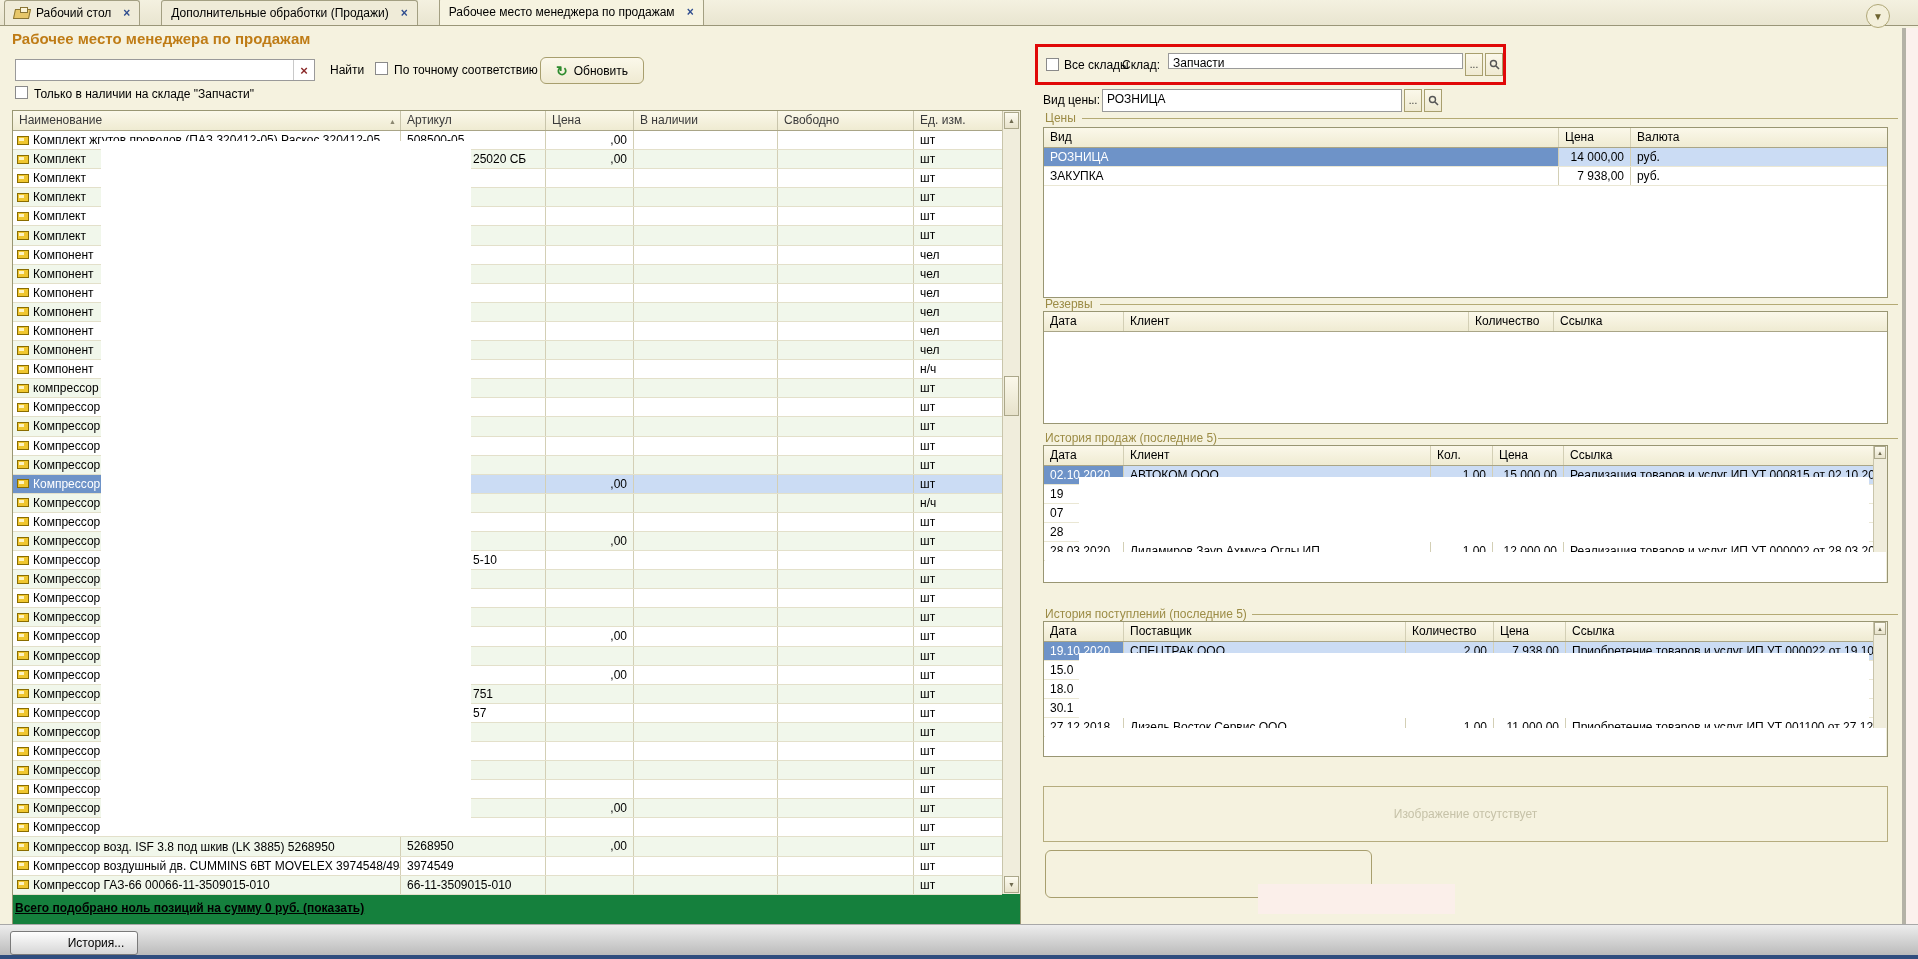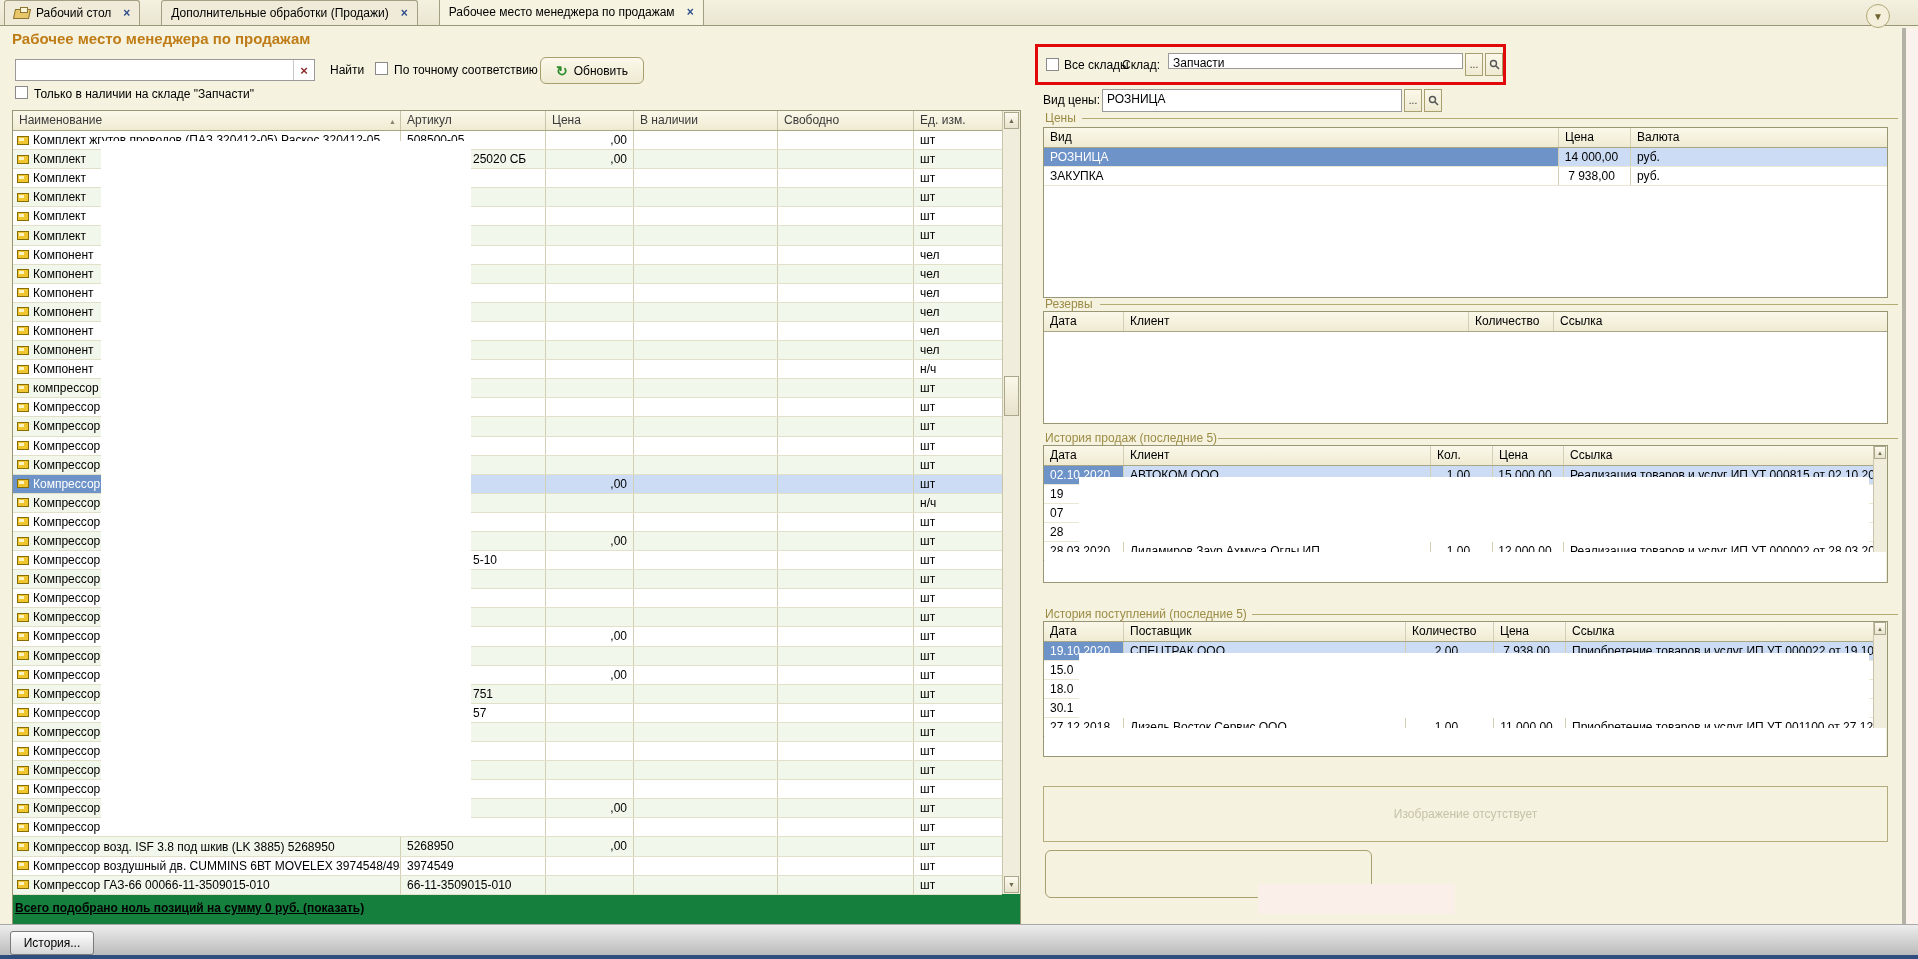--- a/index.html
+++ b/index.html
@@ -61,21 +61,21 @@
   .sbtn{position:absolute;left:1px;width:15px;height:17px;background:linear-gradient(#FDFBF0,#E7E2CB);
         border:1px solid #ABA78A;box-sizing:border-box;display:flex;align-items:center;justify-content:center;
         font-size:7px;color:#6E6A50;}
   #pthumb{position:absolute;left:1px;top:265px;width:15px;height:40px;background:linear-gradient(#FBF8EA,#E7E2CB);
           border:1px solid #ABA78A;box-sizing:border-box;}
   #pwhite{left:100px;top:140px;width:370px;height:695px;background:#FFF;}
   
   #sumlink{left:15px;top:901px;color:#000000;font-weight:bold;text-decoration:underline;}
   #statusbar{left:0;top:924px;width:1918px;height:31px;background:linear-gradient(#EDEDED,#B9B9B9);border-top:1px solid #A8A8A8;}
   #btn-history{left:10px;top:931px;width:82px;height:22px;border:1px solid #7A7A7A;border-radius:3px;
-               background:linear-gradient(#FEFEFE,#D6D6D6);display:flex;align-items:center;justify-content:center;}
+               background:linear-gradient(#FEFEFE,#D6D6D6);display:flex;align-items:center;justify-content:center;padding-left:44px;}
   #bottomedge{left:0;top:955px;width:1918px;height:4px;background:#2F4D7E;}
   
   #redbox{left:1035px;top:44px;width:471px;height:41px;border:3px solid #E00808;box-sizing:border-box;}
   #cb-allwh{left:1046px;top:58px;}
   #lbl-allwh{left:1064px;top:58px;}
   #lbl-wh{left:1122px;top:58px;}
   #inp-wh{left:1168px;top:53px;width:295px;height:16px;padding:2px 4px;box-sizing:border-box;background:#FFF;border:1px solid #9A9A9A;}
   .minibtn{width:18px;height:23px;border:1px solid #A89F6E;background:linear-gradient(#FBF8EA,#EFEAD2);
            box-sizing:border-box;display:flex;align-items:center;justify-content:center;font-size:10px;color:#333;}
   #btn-wh-dots{left:1465px;top:53px;} #btn-wh-mag{left:1485px;top:53px;}
@@ -83,21 +83,21 @@
   #inp-pt{left:1102px;top:89px;width:300px;height:23px;padding:2px 4px;box-sizing:border-box;background:#FFF;border:1px solid #9A9A9A;}
   #btn-pt-dots{left:1404px;top:89px;} #btn-pt-mag{left:1424px;top:89px;}
   .mag svg{display:block;}
   .seclbl{color:#9C8C46;font-size:12px;}
   .secline{height:1px;background:#B4AA74;}
   .rtable{border:1px solid #999673;box-sizing:border-box;background:#FFF;position:absolute;overflow:hidden;}
   .rhead{display:flex;height:20px;background:linear-gradient(#FBF8EA,#EFEBD2);border-bottom:1px solid #A9A587;box-sizing:border-box;}
   .rrow{display:flex;height:19px;box-sizing:border-box;border-bottom:1px solid #EAE7D4;position:relative;background:#FFF;}
   .rrow.sel{background:#CBDCF4;}
   .rc{box-sizing:border-box;border-right:1px solid #D3CFB5;overflow:hidden;white-space:nowrap;padding:2px 0 0 6px;}
-  .rc.num{text-align:center;padding-right:6px;padding-left:0;}
+  .rc.num{text-align:right;padding-right:6px;padding-left:0;}
   .rrow.sel .first{background:#6E93C8;color:#FFF;}
   .rfrag{position:absolute;right:18px;top:2px;}
   .vscroll{position:absolute;right:0;top:0;bottom:0;width:14px;background:#F0EDDC;border-left:1px solid #C9C5AB;box-sizing:border-box;}
   .vscroll .up,.vscroll .dn{position:absolute;left:0px;width:12px;height:13px;background:linear-gradient(#FDFBF0,#E7E2CB);
         border:1px solid #ABA78A;box-sizing:border-box;font-size:6px;color:#6E6A50;display:flex;align-items:center;justify-content:center;}
   .white{background:#FFF;position:absolute;}
   #imgbox{left:1043px;top:786px;width:845px;height:56px;border:1px solid #B5AC7E;box-sizing:border-box;
           display:flex;align-items:center;justify-content:center;color:#C6C2A8;}
   #notebox{left:1045px;top:850px;width:327px;height:48px;border:1px solid #A89F6E;border-radius:6px;box-sizing:border-box;}
   #pinkrect{left:1258px;top:884px;width:197px;height:30px;background:#FBEFEA;}

